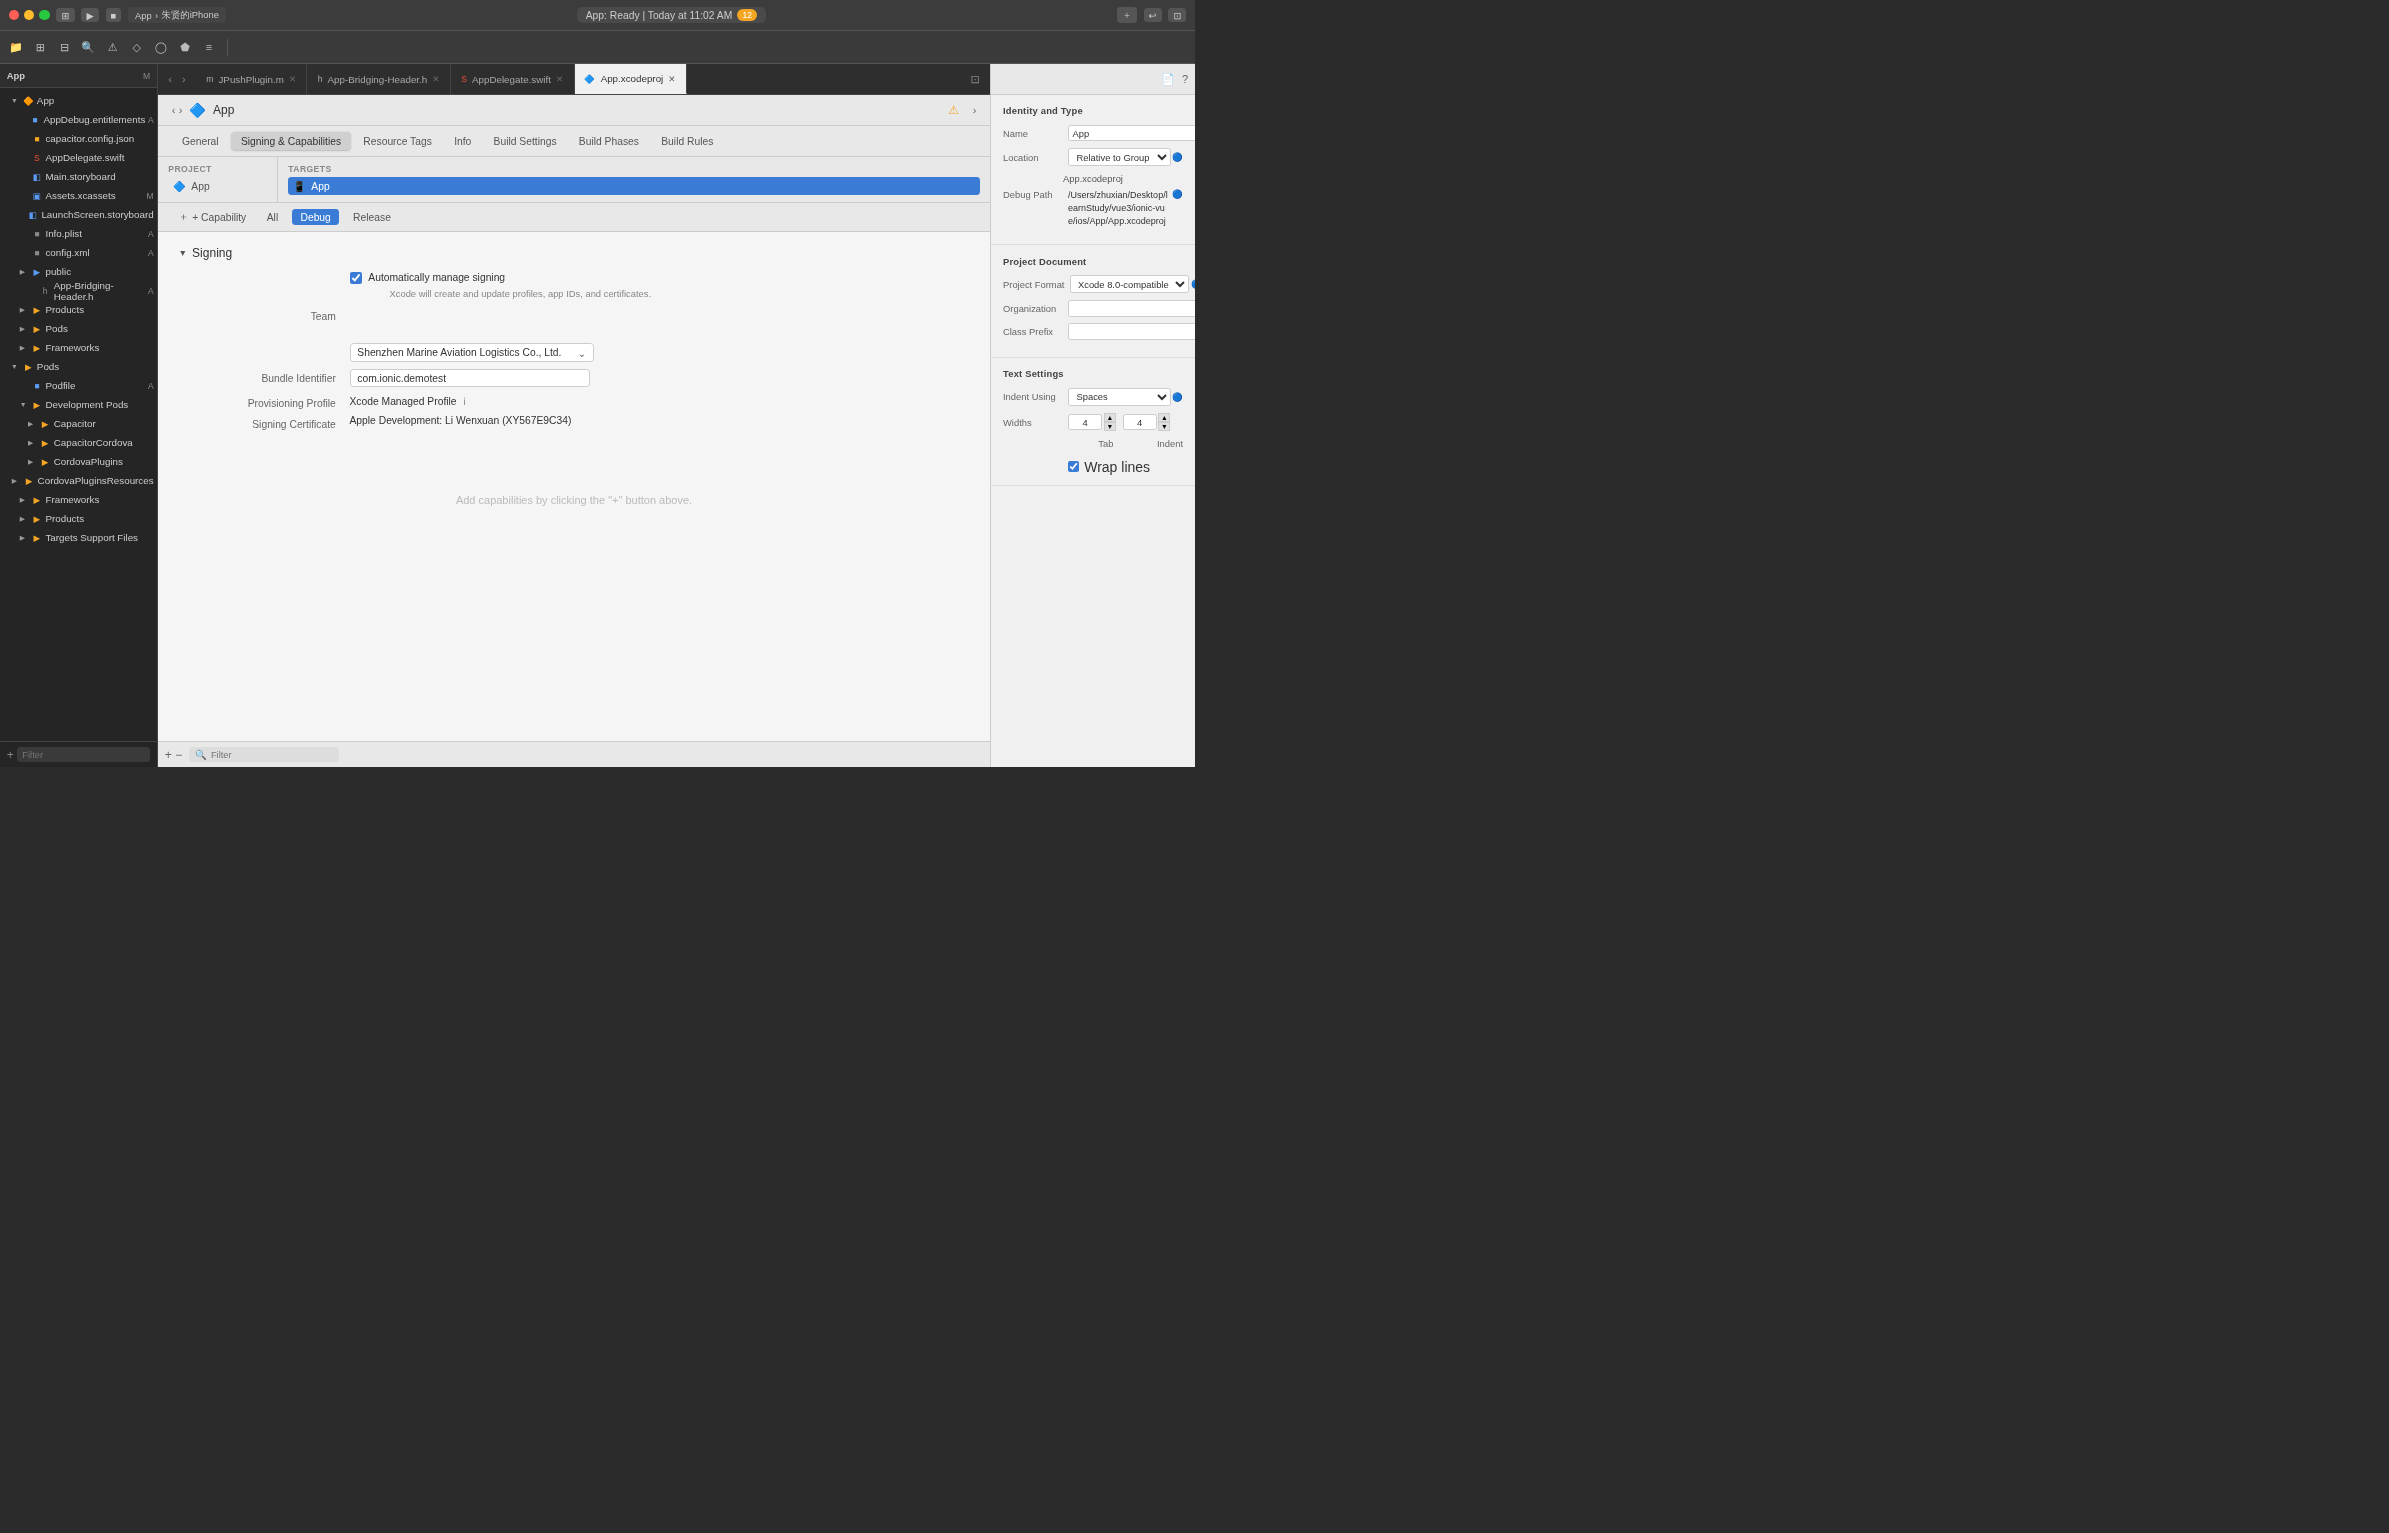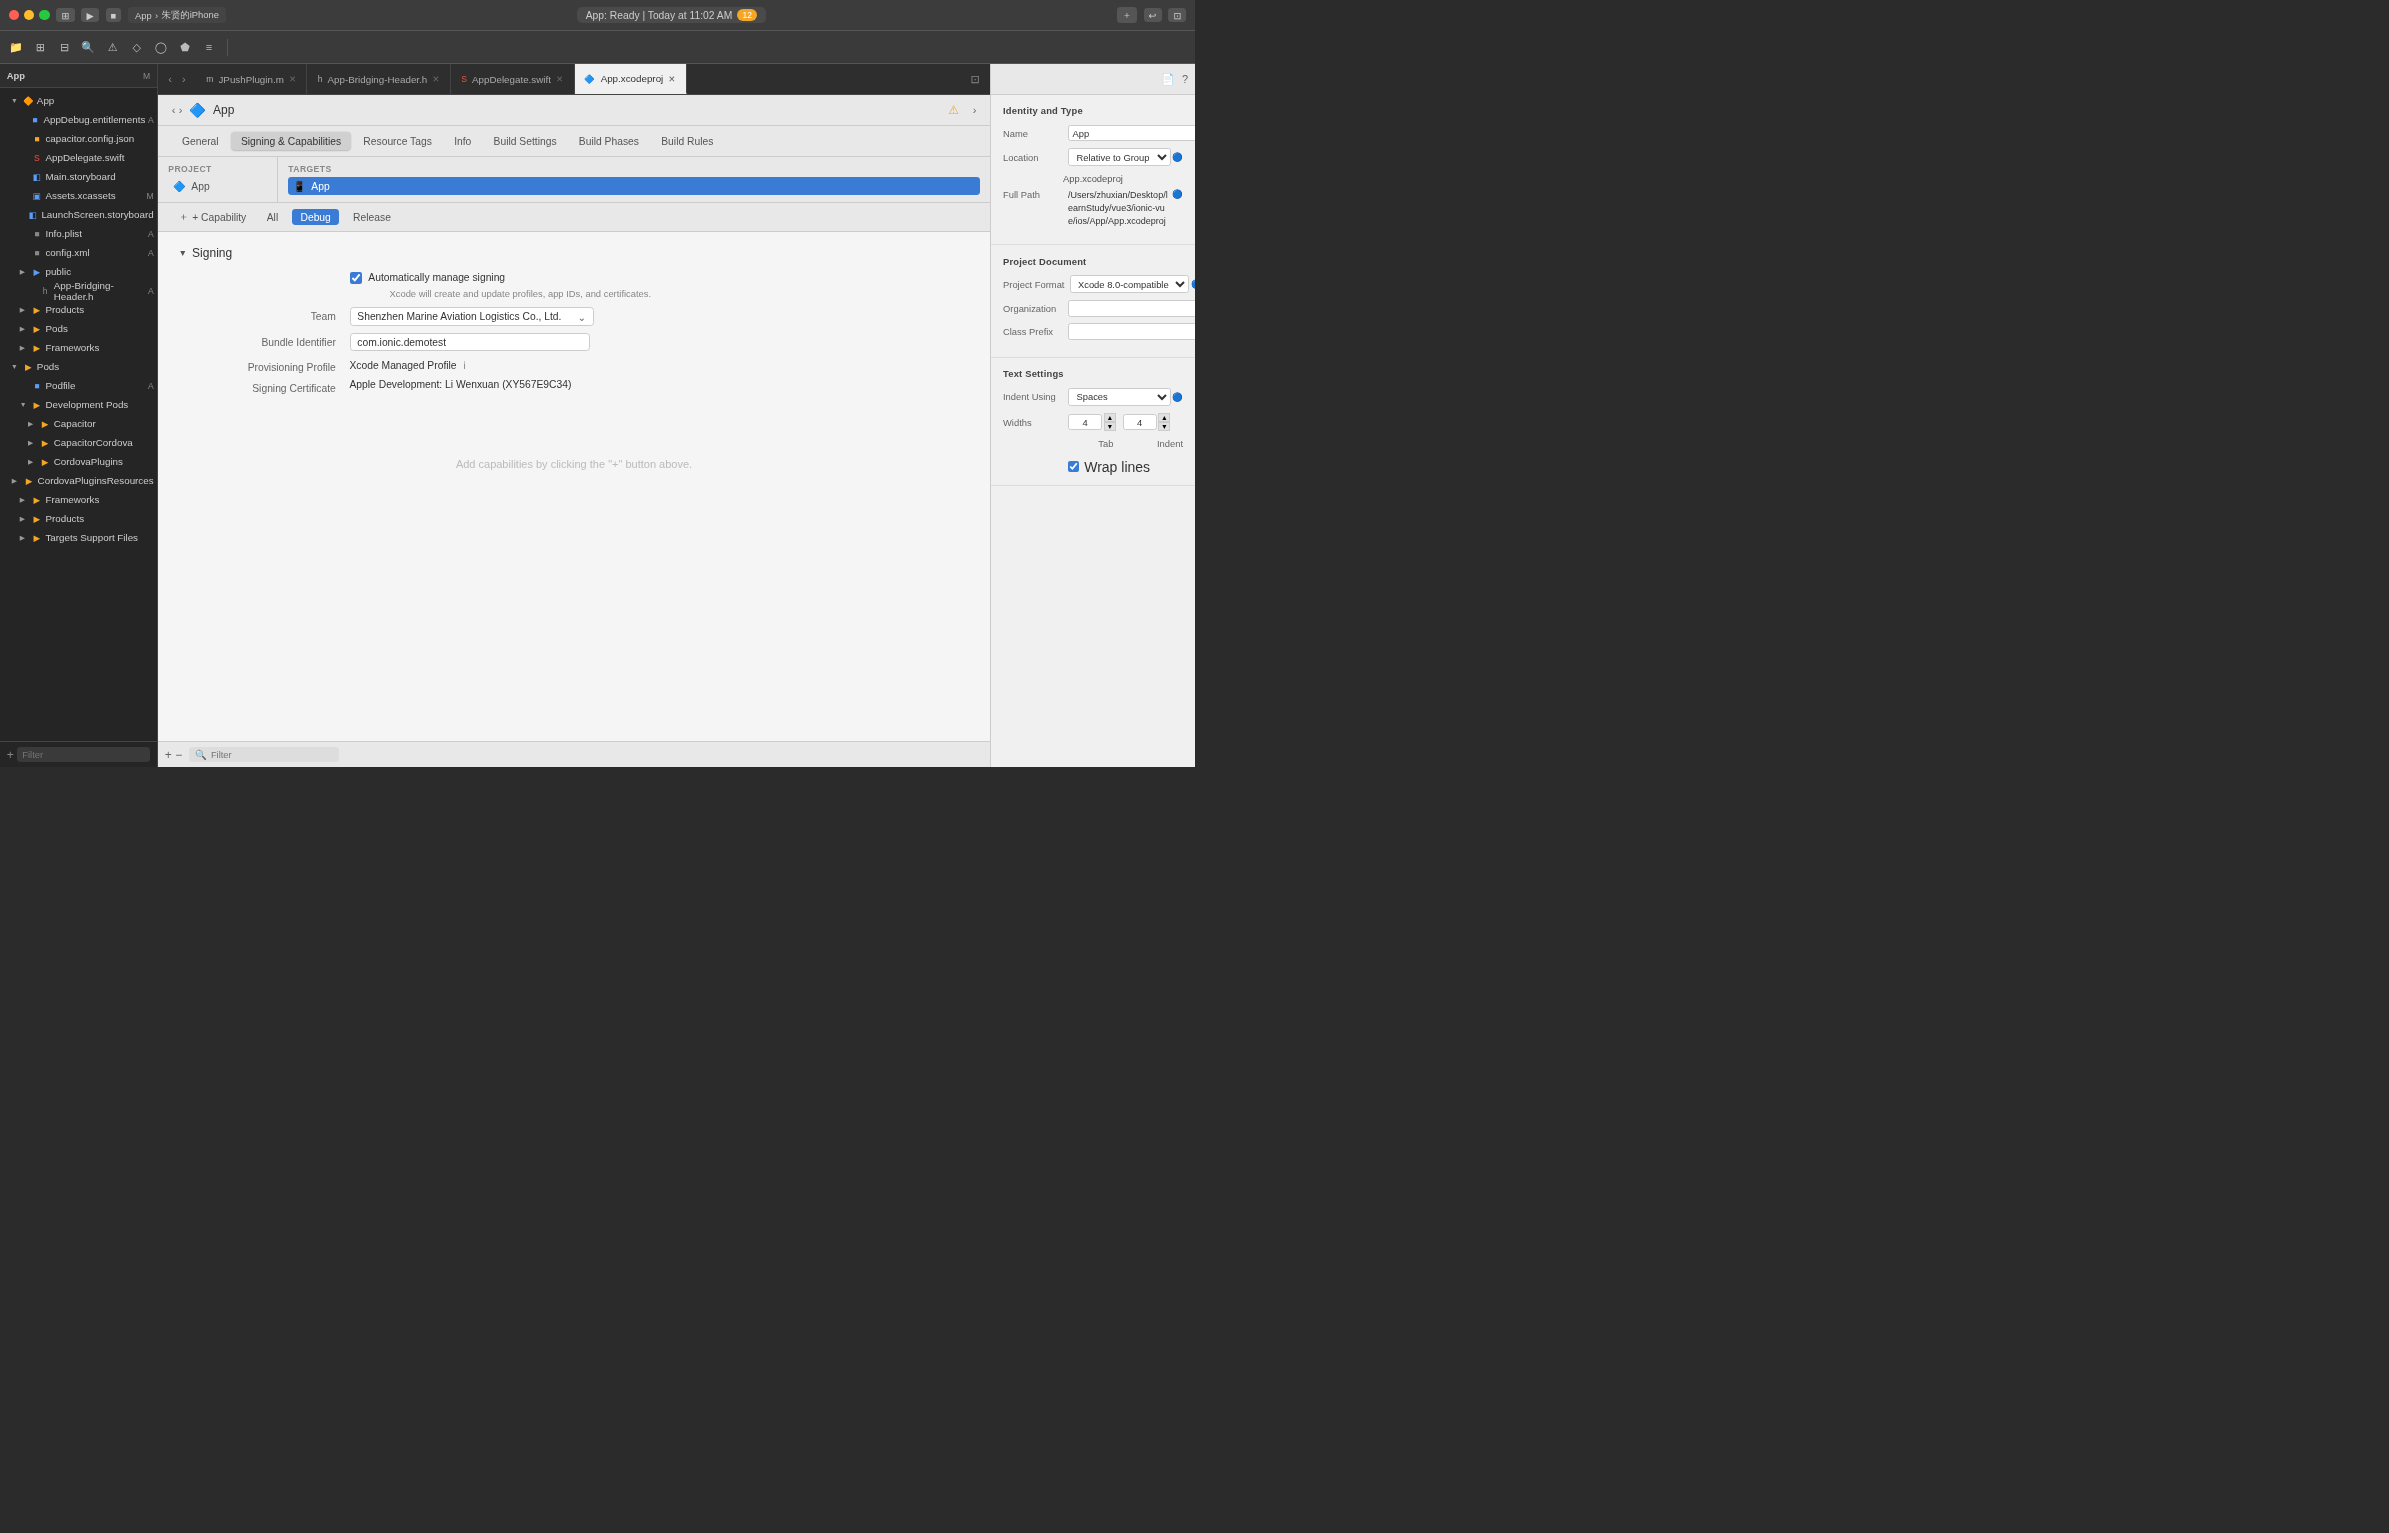--- a/index.html
+++ b/index.html
@@ -448,20 +448,21 @@
       align-items: center;
       gap: 16px;
       background: white;
       border: 0.9px solid #ccc;
       border-radius: 3.4px;
       padding: 2.6px 6.8px;
       font-size: 10.3px;
       color: #333;
       min-width: 240px;
       cursor: pointer;
+      margin-top: 36px;
     }
     .team-select-arrow { margin-left: auto; color: #666; }
     .text-field {
       background: white;
       border: 0.9px solid #ccc;
       border-radius: 3.4px;
       padding: 2.6px 6.8px;
       font-size: 10.3px;
       color: #333;
       min-width: 240px;
@@ -999,21 +1000,21 @@
           </select>
           <span style="font-size:8.6px;color:#3a7bd5;">🔵</span>
         </div>
       </div>
 
       <div style="margin-left:0;margin-bottom:5.1px;">
         <span style="font-size:9.4px;color:#555;display:block;margin-left:60px;">App.xcodeproj</span>
       </div>
 
       <div class="inspector-row" style="align-items:flex-start;">
-        <span class="inspector-label">Full Path</span>
+        <span class="inspector-label">Debug Path</span>
         <div style="flex:1;display:flex;align-items:flex-start;gap:1.7px;">
           <span class="full-path-text">/Users/zhuxian/Desktop/learnStudy/vue3/ionic-vue/ios/App/App.xcodeproj</span>
           <span style="font-size:8.6px;color:#3a7bd5;flex-shrink:0;">🔵</span>
         </div>
       </div>
     </div>
 
     <div class="inspector-section">
       <div class="inspector-section-title">Project Document</div>
 

